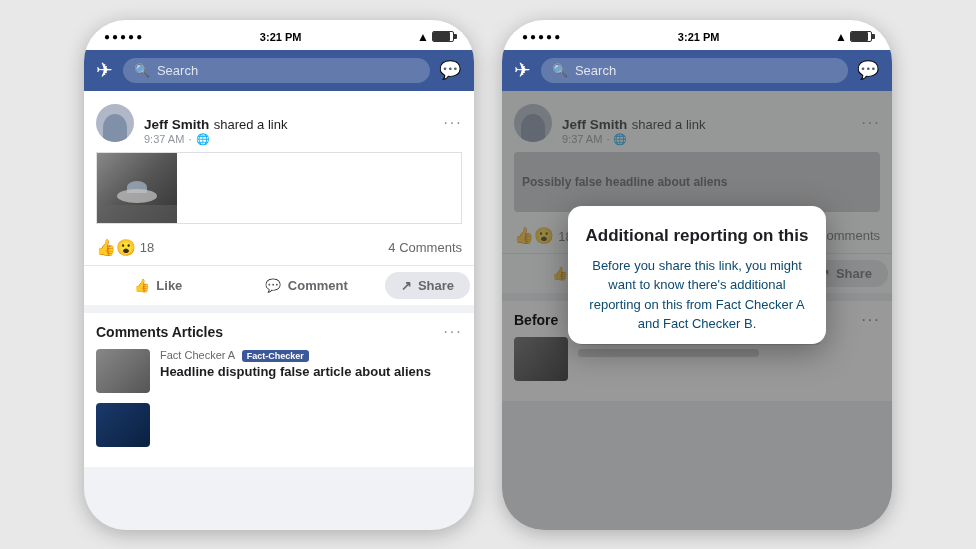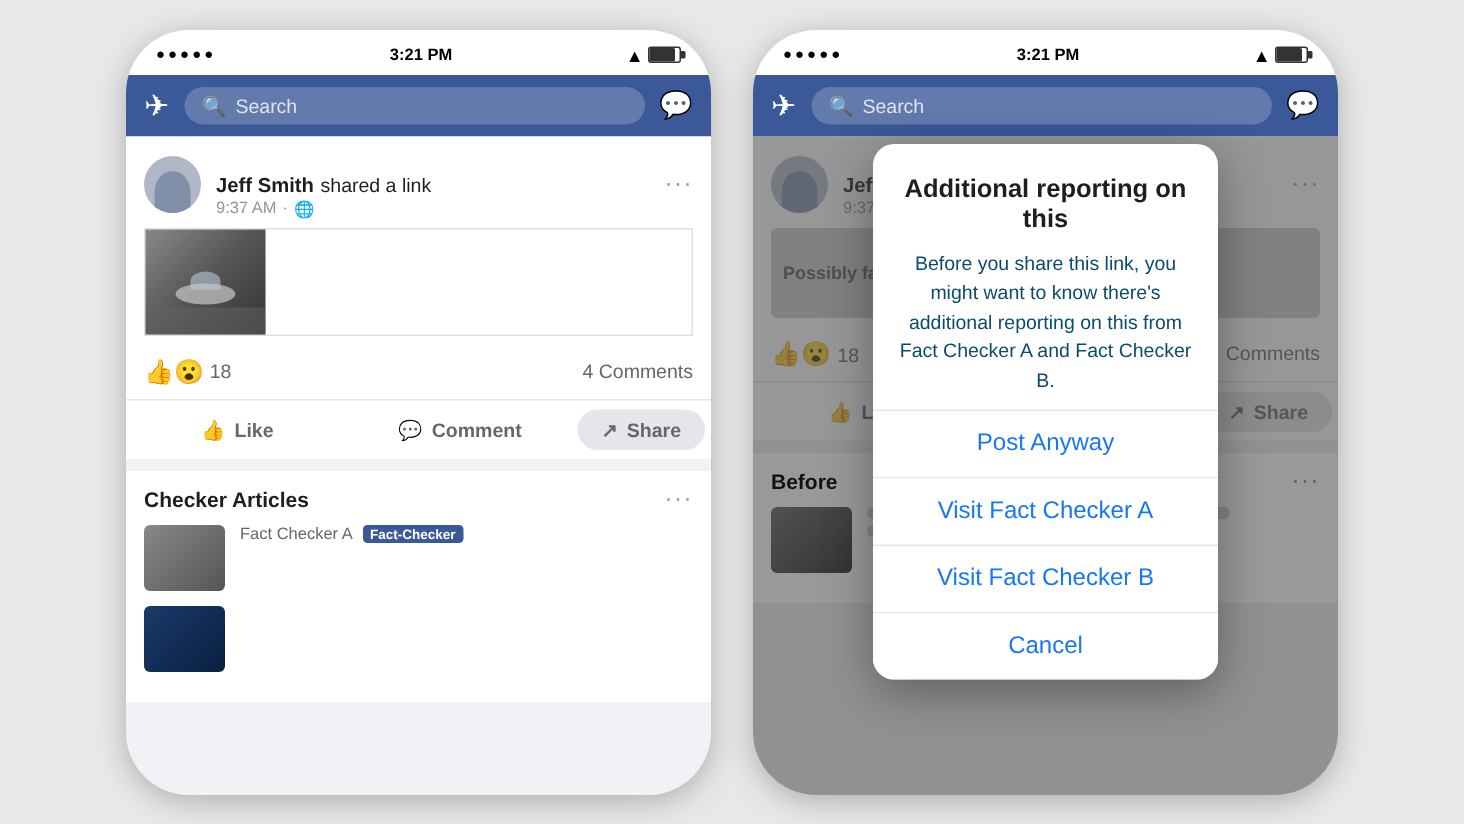--- a/index.html
+++ b/index.html
@@ -211,21 +211,21 @@
       position: absolute;
       top: 0; left: 0; right: 0; bottom: 0;
       display: flex;
       align-items: center;
       justify-content: center;
       z-index: 10;
     }
     .dialog-box {
       background: white;
       border-radius: 14px;
-      width: 230px;
+      width: 258px;
       overflow: hidden;
       box-shadow: 0 8px 32px rgba(0,0,0,0.35);
     }
     .dialog-content {
       padding: 20px 16px 10px;
       text-align: center;
     }
     .dialog-title {
       font-size: 17px;
       font-weight: 700;
@@ -328,30 +328,31 @@
           </div>
           <div class="action-btn share-btn">
             <span>↗</span>
             <span>Share</span>
           </div>
         </div>
       </div>
 
       <div class="related-section">
         <div class="related-header">
-          <span class="related-title">Checker Articles</span>
+          <span class="related-title">Comments Articles</span>
           <span class="three-dots">···</span>
         </div>
         <div class="related-item">
           <div class="related-img"></div>
           <div class="related-content">
             <div class="checker-name">
               <span>Fact Checker A</span>
               <span class="fact-badge">Fact-Checker</span>
             </div>
+            <div class="related-headline">Headline disputing false article about aliens</div>
           </div>
         </div>
         <div class="related-item">
           <div class="related-img blue"></div>
           <div class="related-content">
           </div>
         </div>
       </div>
     </div>
   </div>
@@ -424,23 +425,17 @@
         </div>
       </div>
     </div>
 
     <div class="dialog-overlay">
       <div class="dialog-box">
         <div class="dialog-content">
           <div class="dialog-title">Additional reporting on this</div>
           <div class="dialog-body">Before you share this link, you might want to know there's additional reporting on this from Fact Checker A and Fact Checker B.</div>
         </div>
-        <div class="dialog-buttons">
-          <div class="dialog-btn">Post Anyway</div>
-          <div class="dialog-btn">Visit Fact Checker A</div>
-          <div class="dialog-btn">Visit Fact Checker B</div>
-          <div class="dialog-btn cancel">Cancel</div>
-        </div>
       </div>
     </div>
   </div>
 
 </div>
 
 </body></html>

